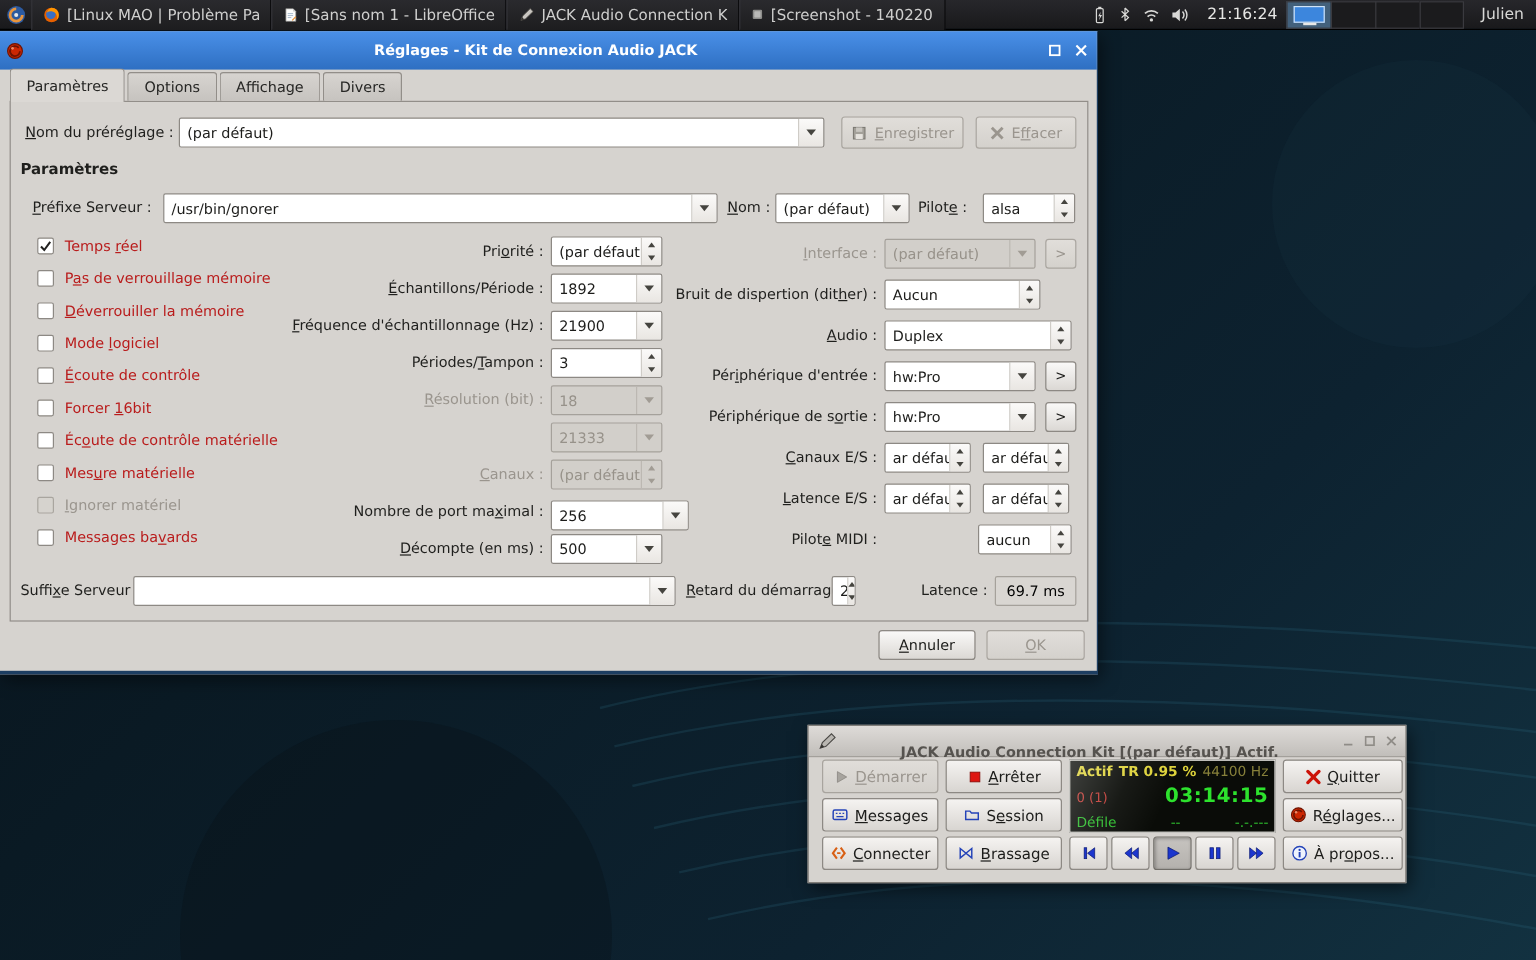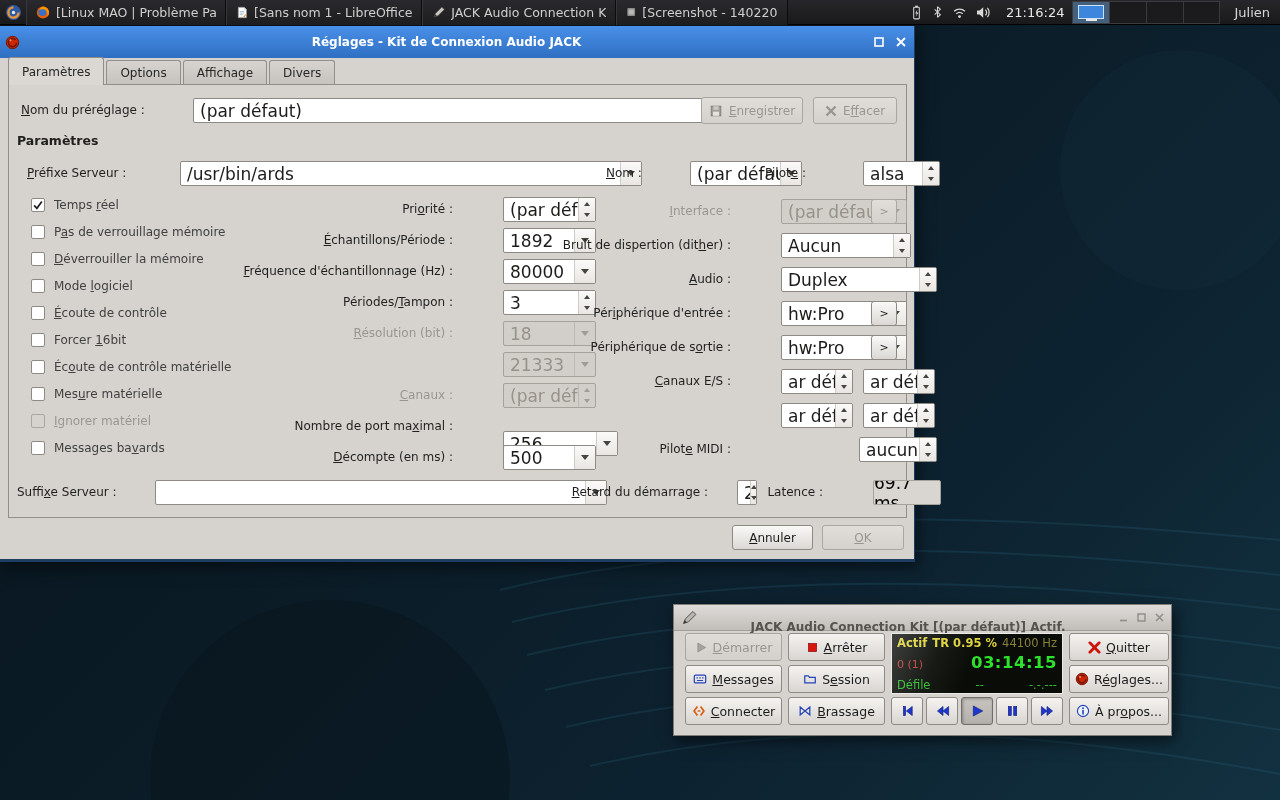--- a/index.html
+++ b/index.html
@@ -55,21 +55,21 @@
 
   .panel { position:absolute; left:8px; top:58px; width:899px; height:434px;
     border:1px solid #928e89; background:#d6d3cf; }
 
   .lbl { position:absolute; font-size:12px; color:#1f1f1d; white-space:nowrap; line-height:25px; height:25px; }
   .rlbl { position:absolute; font-size:12px; color:#1f1f1d; white-space:nowrap; line-height:25px; height:25px; text-align:right; left:0; }
   .lbl.dis, .rlbl.dis { color:#9a958e; }
   .section-lbl { position:absolute; left:8px; top:48px; font-size:12.5px; font-weight:bold; color:#1f1f1d; }
 
   .fld { position:absolute; height:25px; background:#fff; border:1px solid #8d8984; border-radius:2px;
-    display:flex; align-items:center; font-size:17px; color:#1c1c1a; overflow:hidden;margin-left:44px; }
+    display:flex; align-items:center; font-size:12px; color:#1c1c1a; overflow:hidden; }
   .fld .val { flex:1; padding:0 6px; white-space:nowrap; overflow:hidden; }
   .cbtn { width:21px; align-self:stretch; display:flex; align-items:center; justify-content:center;
     border-left:1px solid #cfccc7; background:linear-gradient(#fbfaf9,#e9e6e2); }
   .arrdown { width:0; height:0; border-left:4px solid transparent; border-right:4px solid transparent; border-top:5px solid #45443f; }
   .spinbtns { width:17px; align-self:stretch; display:flex; flex-direction:column;
     border-left:1px solid #cfccc7; background:linear-gradient(#fbfaf9,#e9e6e2); }
   .spinbtns span { flex:1; display:flex; align-items:center; justify-content:center; }
   .arrup4 { width:0; height:0; border-left:3.5px solid transparent; border-right:3.5px solid transparent; border-bottom:4.5px solid #45443f; }
   .arrdn4 { width:0; height:0; border-left:3.5px solid transparent; border-right:3.5px solid transparent; border-top:4.5px solid #45443f; }
   .fld.dis { background:#d2cfca; border-color:#a5a19b; color:#97928a; }
@@ -80,21 +80,21 @@
   .fld.readonly { background:#d9d6d2; border-color:#a5a19b; color:#000000; justify-content:center; }
 
   .gbtn { position:absolute; height:27px; display:flex; align-items:center; justify-content:center; gap:6px;
     background:linear-gradient(#faf9f8,#dbd8d4); border:1px solid #8d8984; border-radius:3px;
     font-size:12px; color:#1c1c1a; }
   .gbtn.dis { color:#9a958e; background:linear-gradient(#e1deda,#d4d1cc); border-color:#aaa6a0; }
   .morebtn { position:absolute; width:26px; height:25px; display:grid; place-items:center;
     background:linear-gradient(#faf9f8,#dbd8d4); border:1px solid #8d8984; border-radius:3px; font-size:11px; color:#1c1c1a; }
   .morebtn.dis { color:#9a958e; background:linear-gradient(#e1deda,#d4d1cc); border-color:#aaa6a0; }
 
-  .chk { position:absolute; left:22px; display:flex; align-items:center; gap:9px; height:16px; font-size:12px; color:#404040; }
+  .chk { position:absolute; left:22px; display:flex; align-items:center; gap:9px; height:16px; font-size:12px; color:#b91c1c; }
   .box { width:14px; height:14px; background:#fff; border:1px solid #8d8984; border-radius:2px; display:grid; place-items:center; flex:none; }
   .chk.dis { color:#9a958e; }
   .chk.dis .box { background:#d6d3ce; border-color:#a9a59f; }
 
   .d-actions .gbtn { position:absolute; }
 
   
   .jwin { position:absolute; left:673px; top:604px; width:499px; height:132px;
     background:#d6d3cf; border:1px solid #807d78; box-shadow:3px 5px 14px rgba(0,0,0,.55); z-index:10; }
   .j-titlebar { height:26px; background:linear-gradient(#dedbd8,#c1beba); border-bottom:1px solid #a3a09b;
@@ -269,21 +269,21 @@
       <svg width="12" height="12" viewBox="0 0 12 12">
           <path d="M1.5 1.5l9 9M10.5 1.5l-9 9" stroke="#9a958e" stroke-width="2.4"></path>
         </svg>
       <span>E<u>f</u>facer</span>
     </div>
 
     <div class="section-lbl">Paramètres</div>
 
     <div class="lbl" style="left:18px; top:76px"><u>P</u>réfixe Serveur :</div>
     <div class="fld" style="left:127px; top:76px; width:462px">
-      <span class="val">/usr/bin/ards</span>
+      <span class="val">/usr/bin/gnorer</span>
       <span class="cbtn">
           <span class="arrdown"></span>
         </span>
     </div>
     <div class="lbl" style="left:597px; top:76px"><u>N</u>om :</div>
     <div class="fld" style="left:637px; top:76px; width:112px">
       <span class="val">(par défaut)</span>
       <span class="cbtn">
           <span class="arrdown"></span>
         </span>
@@ -362,21 +362,21 @@
     <div class="rlbl" style="top:143px; width:444px"><u>É</u>chantillons/Période :</div>
     <div class="fld" style="left:450px; top:143px; width:93px">
       <span class="val">1892</span>
       <span class="cbtn">
           <span class="arrdown"></span>
         </span>
     </div>
 
     <div class="rlbl" style="top:174px; width:444px"><u>F</u>réquence d'échantillonnage (Hz) :</div>
     <div class="fld" style="left:450px; top:174px; width:93px">
-      <span class="val">80000</span>
+      <span class="val">21900</span>
       <span class="cbtn">
           <span class="arrdown"></span>
         </span>
     </div>
 
     <div class="rlbl" style="top:205px; width:444px">Périodes/<u>T</u>ampon :</div>
     <div class="fld" style="left:450px; top:205px; width:93px">
       <span class="val">3</span>
       <span class="spinbtns">
           <span>
@@ -410,21 +410,21 @@
           <span>
             <i class="arrup4"></i>
           </span>
           <span>
             <i class="arrdn4"></i>
           </span>
         </span>
     </div>
 
     <div class="rlbl" style="top:329px; width:444px">Nombre de port ma<u>x</u>imal :</div>
-    <div class="fld" style="left:450px; top:346px; width:115px">
+    <div class="fld" style="left:450px; top:332px; width:115px">
       <span class="val">256</span>
       <span class="cbtn">
           <span class="arrdown"></span>
         </span>
     </div>
 
     <div class="rlbl" style="top:360px; width:444px"><u>D</u>écompte (en ms) :</div>
     <div class="fld" style="left:450px; top:360px; width:93px">
       <span class="val">500</span>
       <span class="cbtn">
@@ -502,20 +502,21 @@
       <span class="spinbtns">
           <span>
             <i class="arrup4"></i>
           </span>
           <span>
             <i class="arrdn4"></i>
           </span>
         </span>
     </div>
 
+    <div class="rlbl" style="top:318px; width:722px"><u>L</u>atence E/S :</div>
     <div class="fld" style="left:728px; top:318px; width:72px">
       <span class="val">ar défaut)</span>
       <span class="spinbtns">
           <span>
             <i class="arrup4"></i>
           </span>
           <span>
             <i class="arrdn4"></i>
           </span>
         </span>

